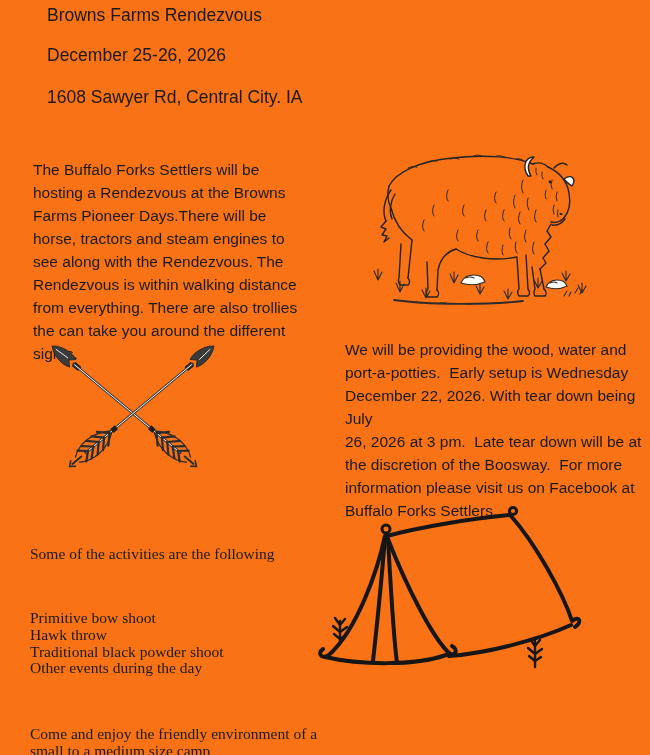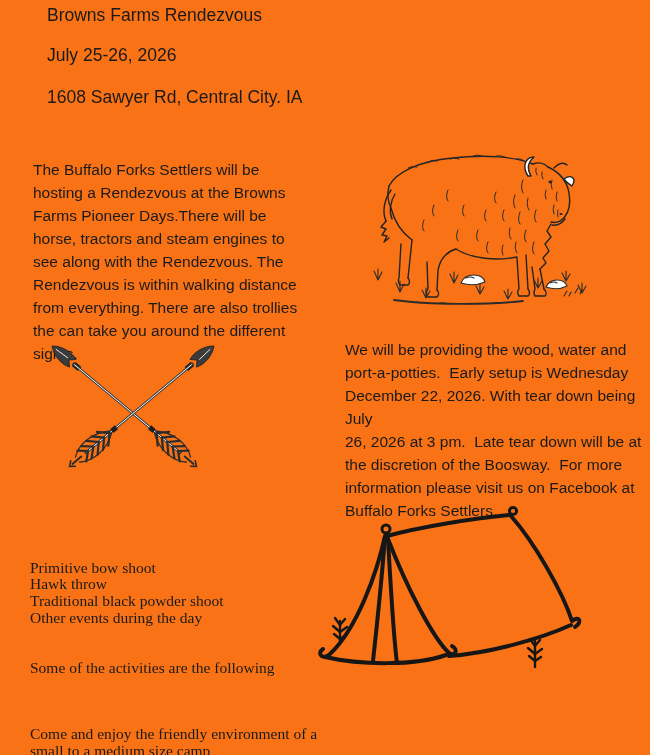--- a/index.html
+++ b/index.html
@@ -23,21 +23,21 @@
   .serif-block { font-size: 15.5px; line-height: 16.8px; white-space: pre-wrap; }
   .serif-block p { margin: 0; }
   .illustration { display: block; }
 </style>
 </head>
 <body>
 
 <div class="page">
 
   <div class="abs headline" style="left:47px; top:4px;">Browns Farms Rendezvous</div>
-  <div class="abs headline" style="left:47px; top:44px;">July 25-26, 2026</div>
+  <div class="abs headline" style="left:47px; top:44px;">December 25-26, 2026</div>
   <div class="abs headline" style="left:47px; top:86px;">1608 Sawyer Rd, Central City. IA</div>
 
   <div class="abs para" style="left:33px; top:158px; width:310px;">The Buffalo Forks Settlers will be
 hosting a Rendezvous at the Browns
 Farms Pioneer Days.There will be
 horse, tractors and steam engines to
 see along with the Rendezvous. The
 Rendezvous is within walking distance
 from everything. There are also trollies
 the can take you around the different
@@ -172,25 +172,25 @@
 
   <div class="abs para" style="left:345px; top:338px; width:302px;">We will be providing the wood, water and
 port-a-potties.  Early setup is Wednesday
 December 22, 2026. With tear down being July
 26, 2026 at 3 pm.  Late tear down will be at
 the discretion of the Boosway.  For more
 information please visit us on Facebook at
 Buffalo Forks Settlers.</div>
 
   <div class="abs serif serif-block" style="left:30px; top:512px; width:315px;">
+    <p>Some of the activities are the following</p>
     <p style="margin-top:14px;">Primitive bow shoot
 Hawk throw
 Traditional black powder shoot
 Other events during the day</p>
-    <p>Some of the activities are the following</p>
     <p style="margin-top:15px;">Come and enjoy the friendly environment of a
 small to a medium size camp</p>
     
   </div>
 
   <svg class="abs illustration" style="left:315px; top:503px;" width="280" height="170" viewBox="0 0 280 170" role="img" aria-label="Hand-drawn A-frame canvas tent with small plants">
     <g stroke="#161616" stroke-width="4" fill="none" stroke-linecap="round" stroke-linejoin="round">
 
       <path d="M72,33 C105,24 160,15 194,12"></path>
 

